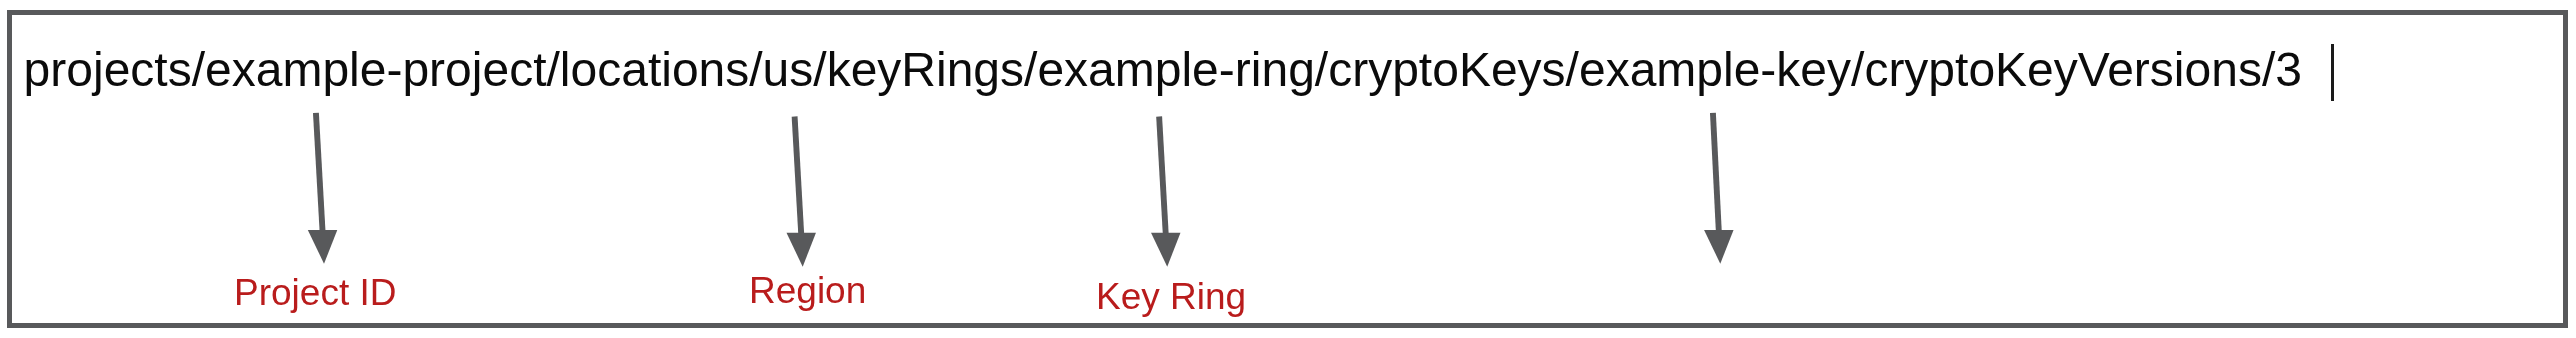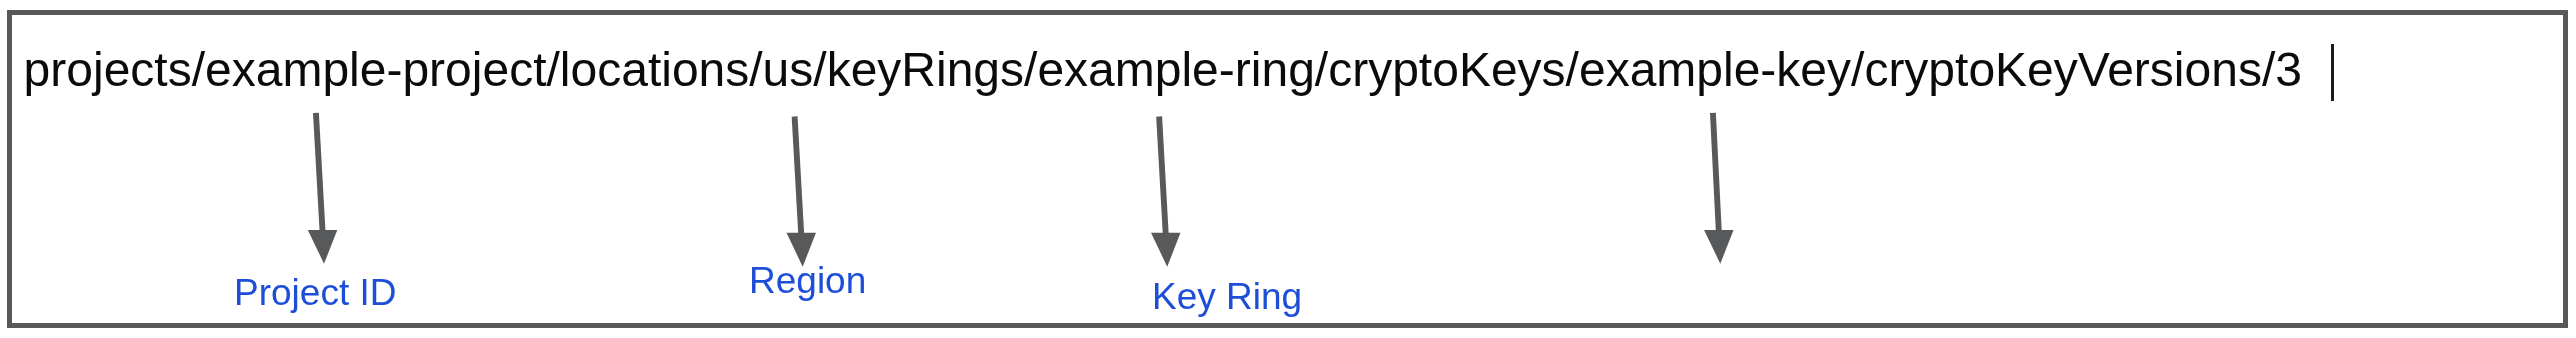--- a/index.html
+++ b/index.html
@@ -41,26 +41,26 @@
   .arrows-overlay {
     position: absolute;
     left: 0; top: 0;
     width: 2576px; height: 339px;
     pointer-events: none;
   }
   .annotation-label {
     position: absolute;
     font-size: 37px;
     line-height: 1;
-    color: #1d4ed8;
+    color: #b91c1c;
     white-space: nowrap;
   }
   .label-project-id { left: 234px;  top: 274px; }
-  .label-region     { left: 749px; top: 262px; }
-  .label-key-ring   { left: 1152px; top: 278px; text-align: right; }
+  .label-region     { left: 749px; top: 272px; }
+  .label-key-ring   { left: 1096px; top: 278px; text-align: right; }
   .label-key-name   { left: 1639px; top: 271px; }
 </style>
 </head>
 <body>
 
 <div class="stage">
 
   <div class="frame"></div>
 
   <div class="path-line">

